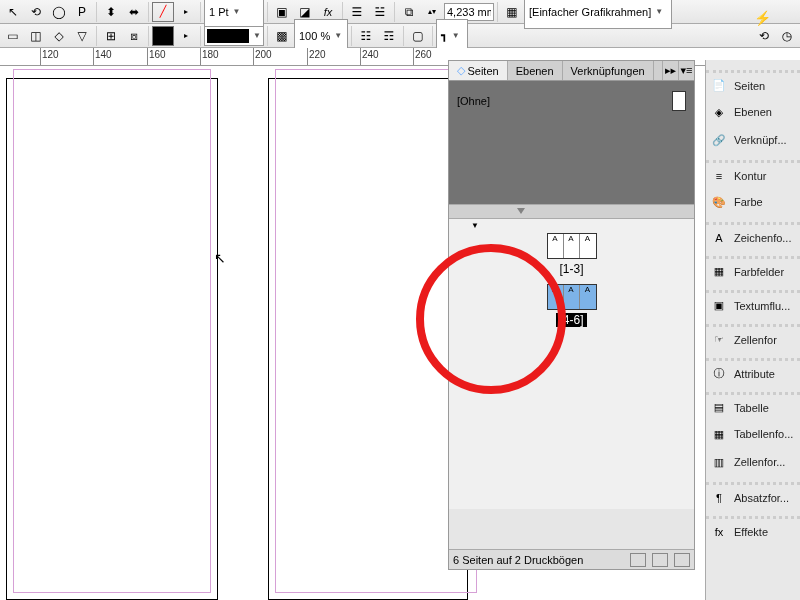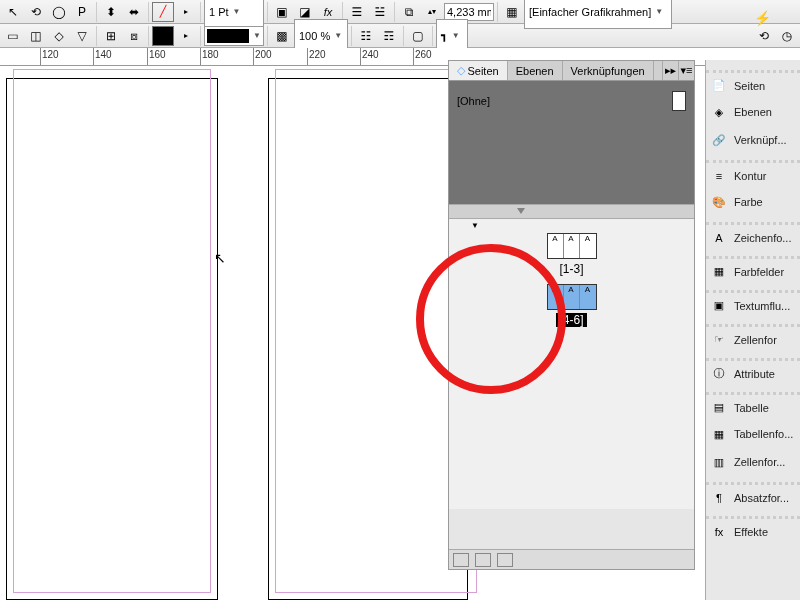--- a/index.html
+++ b/index.html
@@ -273,20 +273,21 @@
       <div class="thumbs">
         <div class="pg sel">A</div>
         <div class="pg sel">A</div>
         <div class="pg sel">A</div>
       </div>
       <div class="cap sel">[4-6]</div>
     </div>
   </div>
 
   <div class="pages-status">
+    <span style="flex:1">6 Seiten auf 2 Druckbögen</span>
     <div class="sicon"></div>
     <div class="sicon"></div>
     <div class="sicon"></div>
   </div>
 </div>
 
 <div class="red-circle" style="left:416px; top:244px;"></div>
 
 <div class="right-stack">
   <div class="row">

